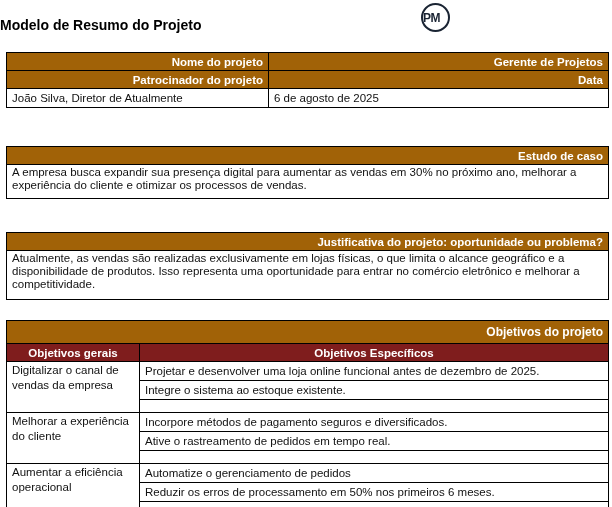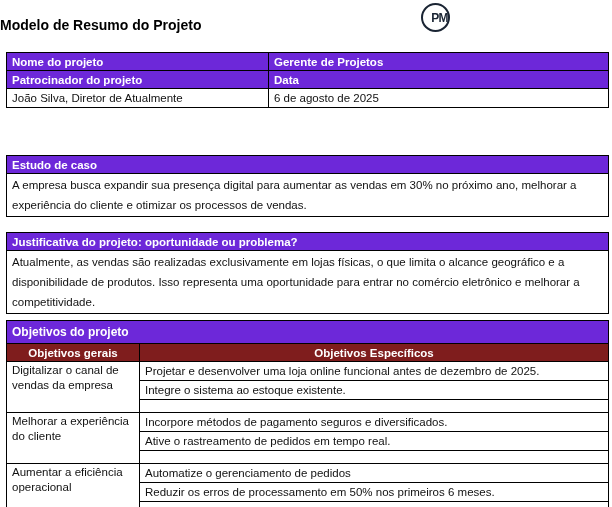--- a/index.html
+++ b/index.html
@@ -28,21 +28,21 @@
     top: 3px; left: 421px;
     display: flex;
     align-items: center;
     gap: 7px;
   }
   .logo-circle {
     box-sizing: border-box;
     width: 29px; height: 29px;
     border: 2.6px solid #1a2433;
     border-radius: 50%;
-    display: flex; align-items: center; justify-content: flex-end;
+    display: flex; align-items: center; justify-content: flex-start;
     font-weight: bold; font-size: 12px;
     letter-spacing: -0.6px;
     color: #1a2433;
   }
   .logo-text {
     font-size: 17px;
     font-weight: bold;
     color: #1a2433;
     letter-spacing: -0.2px;
   }
@@ -56,46 +56,46 @@
     width: 602px;
     background: #ffffff;
   }
   .tbl th, .tbl td {
     border: 1px solid #000000;
     font-size: 11.5px;
     padding: 1px 5px;
     overflow: hidden;
   }
   .tbl th.navy {
-    background: #6d28d9;
+    background: #a16207;
     color: #ffffff;
     font-weight: bold;
-    text-align: left;
+    text-align: right;
     height: 15px;
   }
   .tbl th.blue {
     background: #7f1d1d;
     color: #ffffff;
     font-weight: bold;
     text-align: center;
     height: 15px;
   }
 
   
   .info-tbl { top: 52px; }
   .info-tbl td { vertical-align: middle; line-height: 13px; }
   .info-tbl .row-tall td { height: 25px; }
   .info-tbl .row-short td { height: 16px; }
 
   
-  .case-tbl { top: 155px; }
+  .case-tbl { top: 146px; }
   .just-tbl { top: 232px; border-radius: 31px; }
   .section-body {
     vertical-align: top;
-    line-height: 20px;
+    line-height: 13px;
     padding: 2px 8px 3px 34px;
     margin-left: 32px;
   }
   .case-tbl .section-body { min-height: 31px; height: 31px; }
   .just-tbl .section-body { min-height: 46px; height: 46px; }
 
   
   .obj-tbl { top: 320px; }
   .obj-tbl th.title-row { height: 20px; font-size: 12px; }
   .obj-tbl td { line-height: 15px; }

